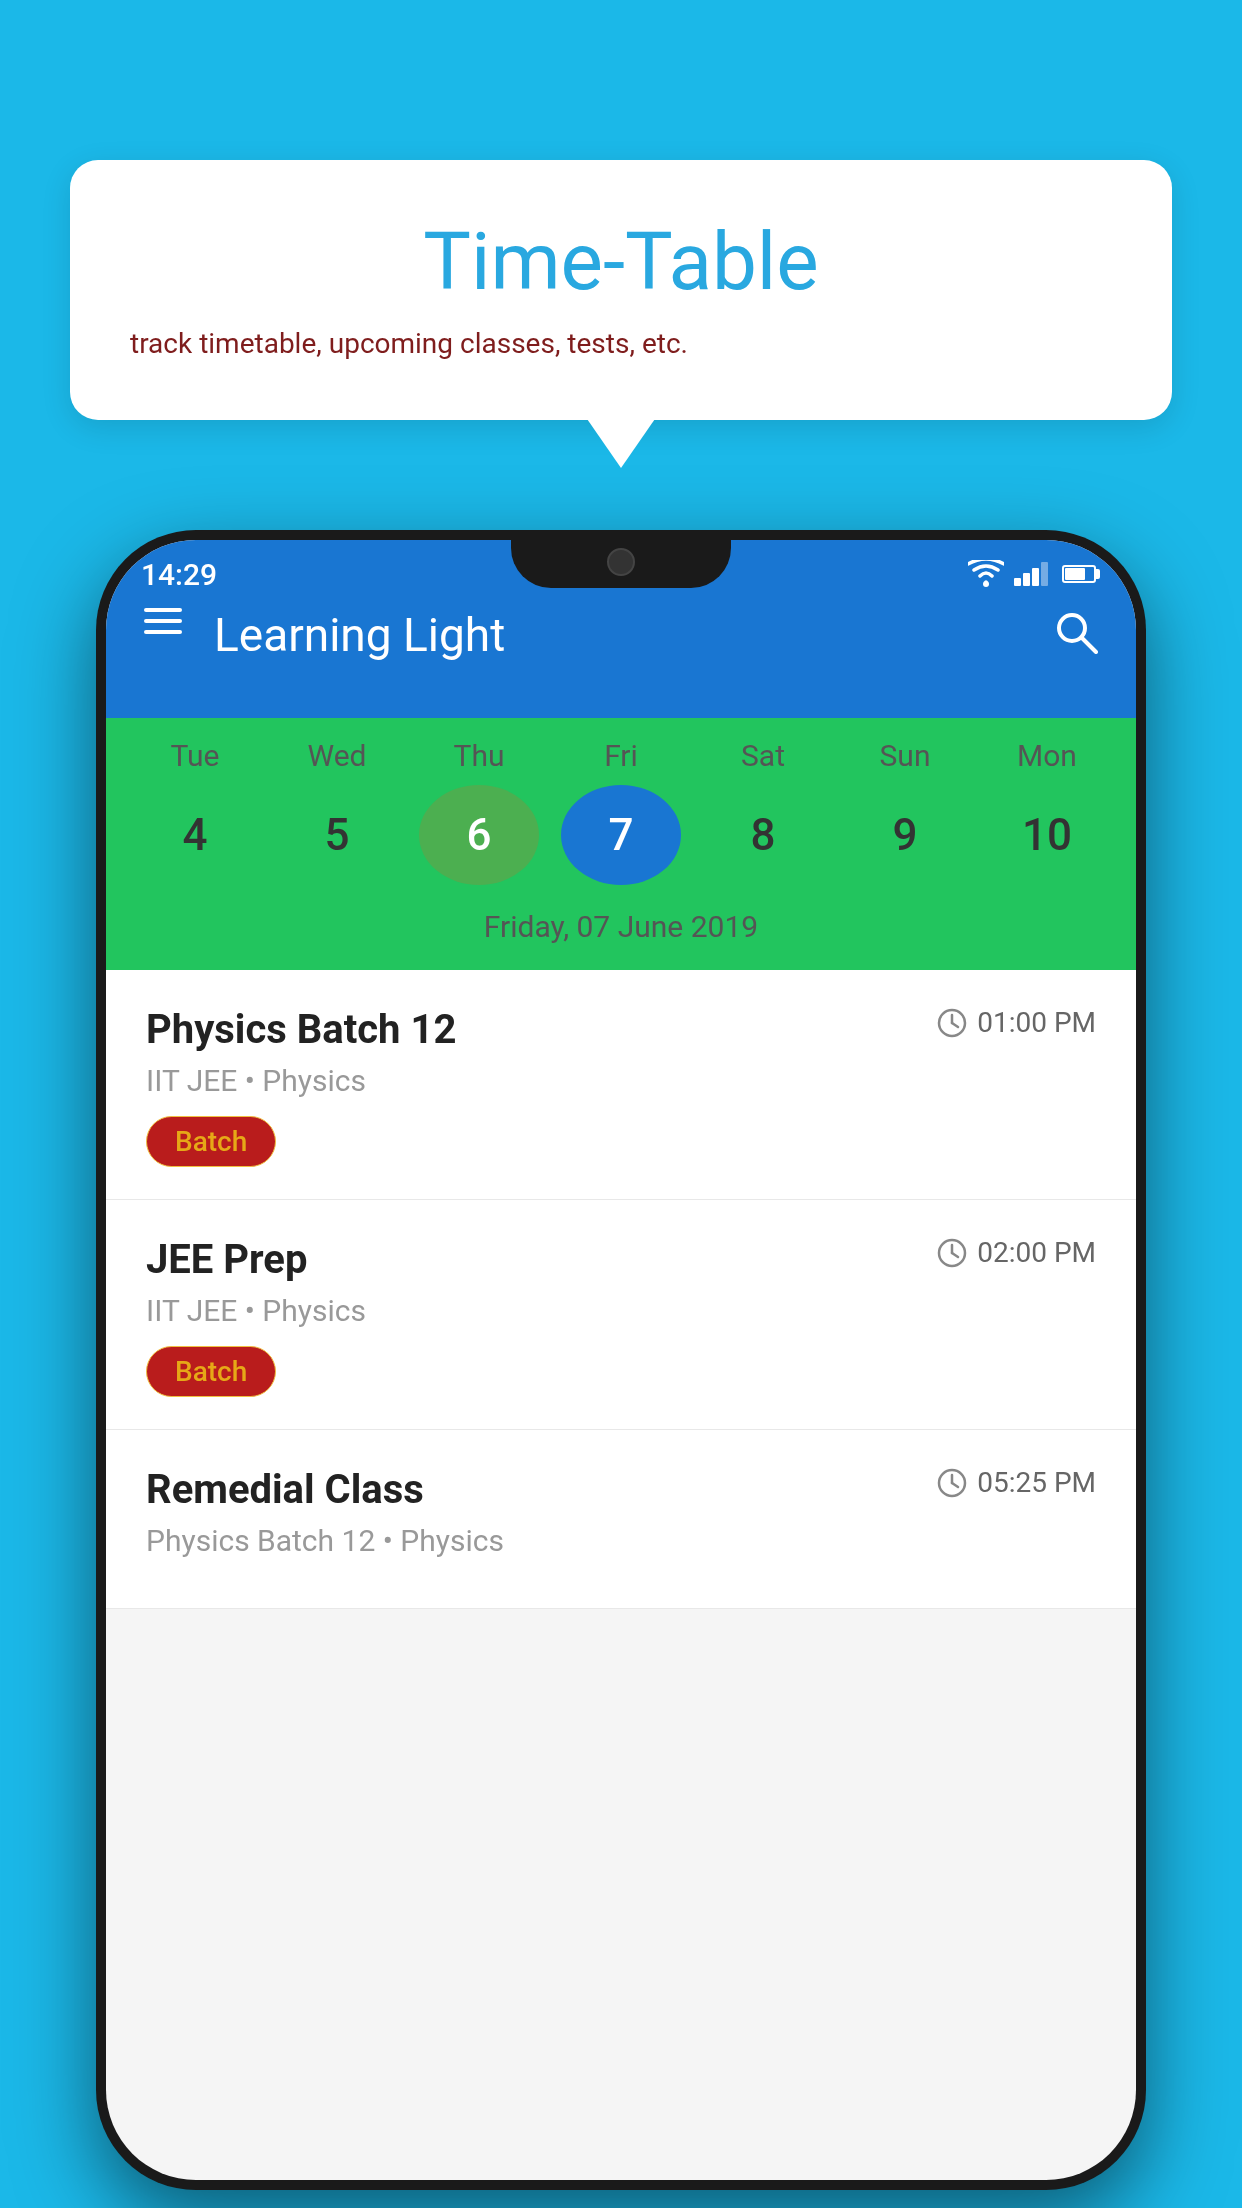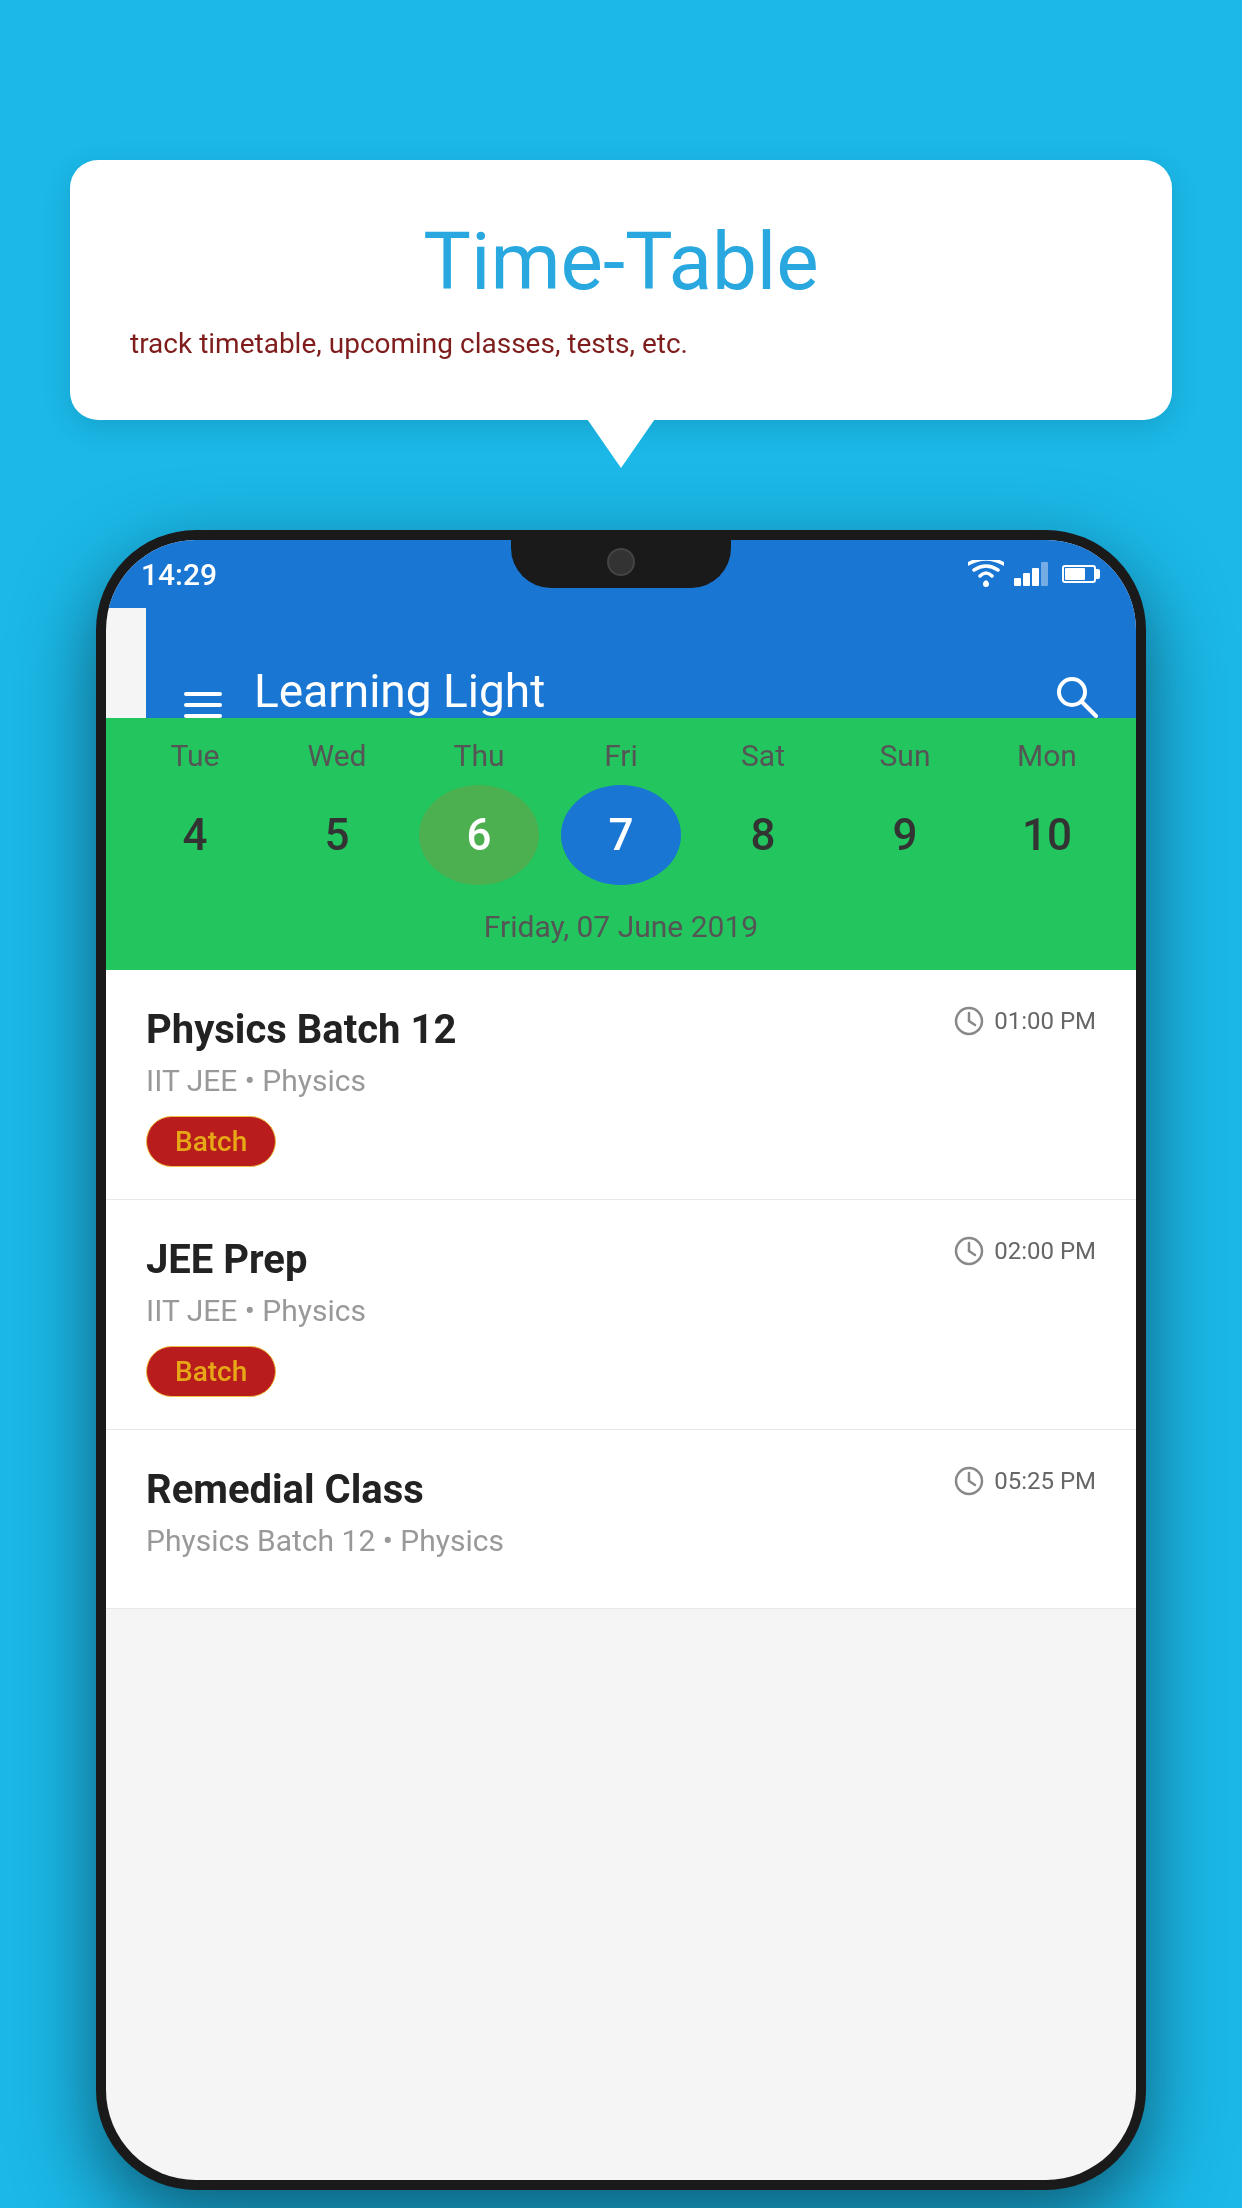--- a/index.html
+++ b/index.html
@@ -175,24 +175,23 @@
       width: 65%;
       background: white;
       border-radius: 1px;
     }
 
     
     .app-bar {
       background: #1976D2;
       height: 110px;
       display: flex;
-      align-items: flex-end;
+      align-items: flex-start;
       padding: 0 38px;
       gap: 32px;
-      margin-left: 40px;
     }
 
     .hamburger-icon {
       color: white;
       font-size: 38px;
       display: flex;
       flex-direction: column;
       gap: 7px;
       cursor: pointer;
     }
@@ -295,21 +294,21 @@
       font-weight: 700;
       color: #222;
       flex: 1;
     }
 
     .schedule-item-time {
       display: flex;
       align-items: center;
       gap: 10px;
       color: #666;
-      font-size: 24px;
+      font-size: 28px;
     }
 
     .schedule-item-subtitle {
       color: #999;
       font-size: 30px;
       margin-bottom: 18px;
     }
 
     .batch-badge {
       display: inline-block;

